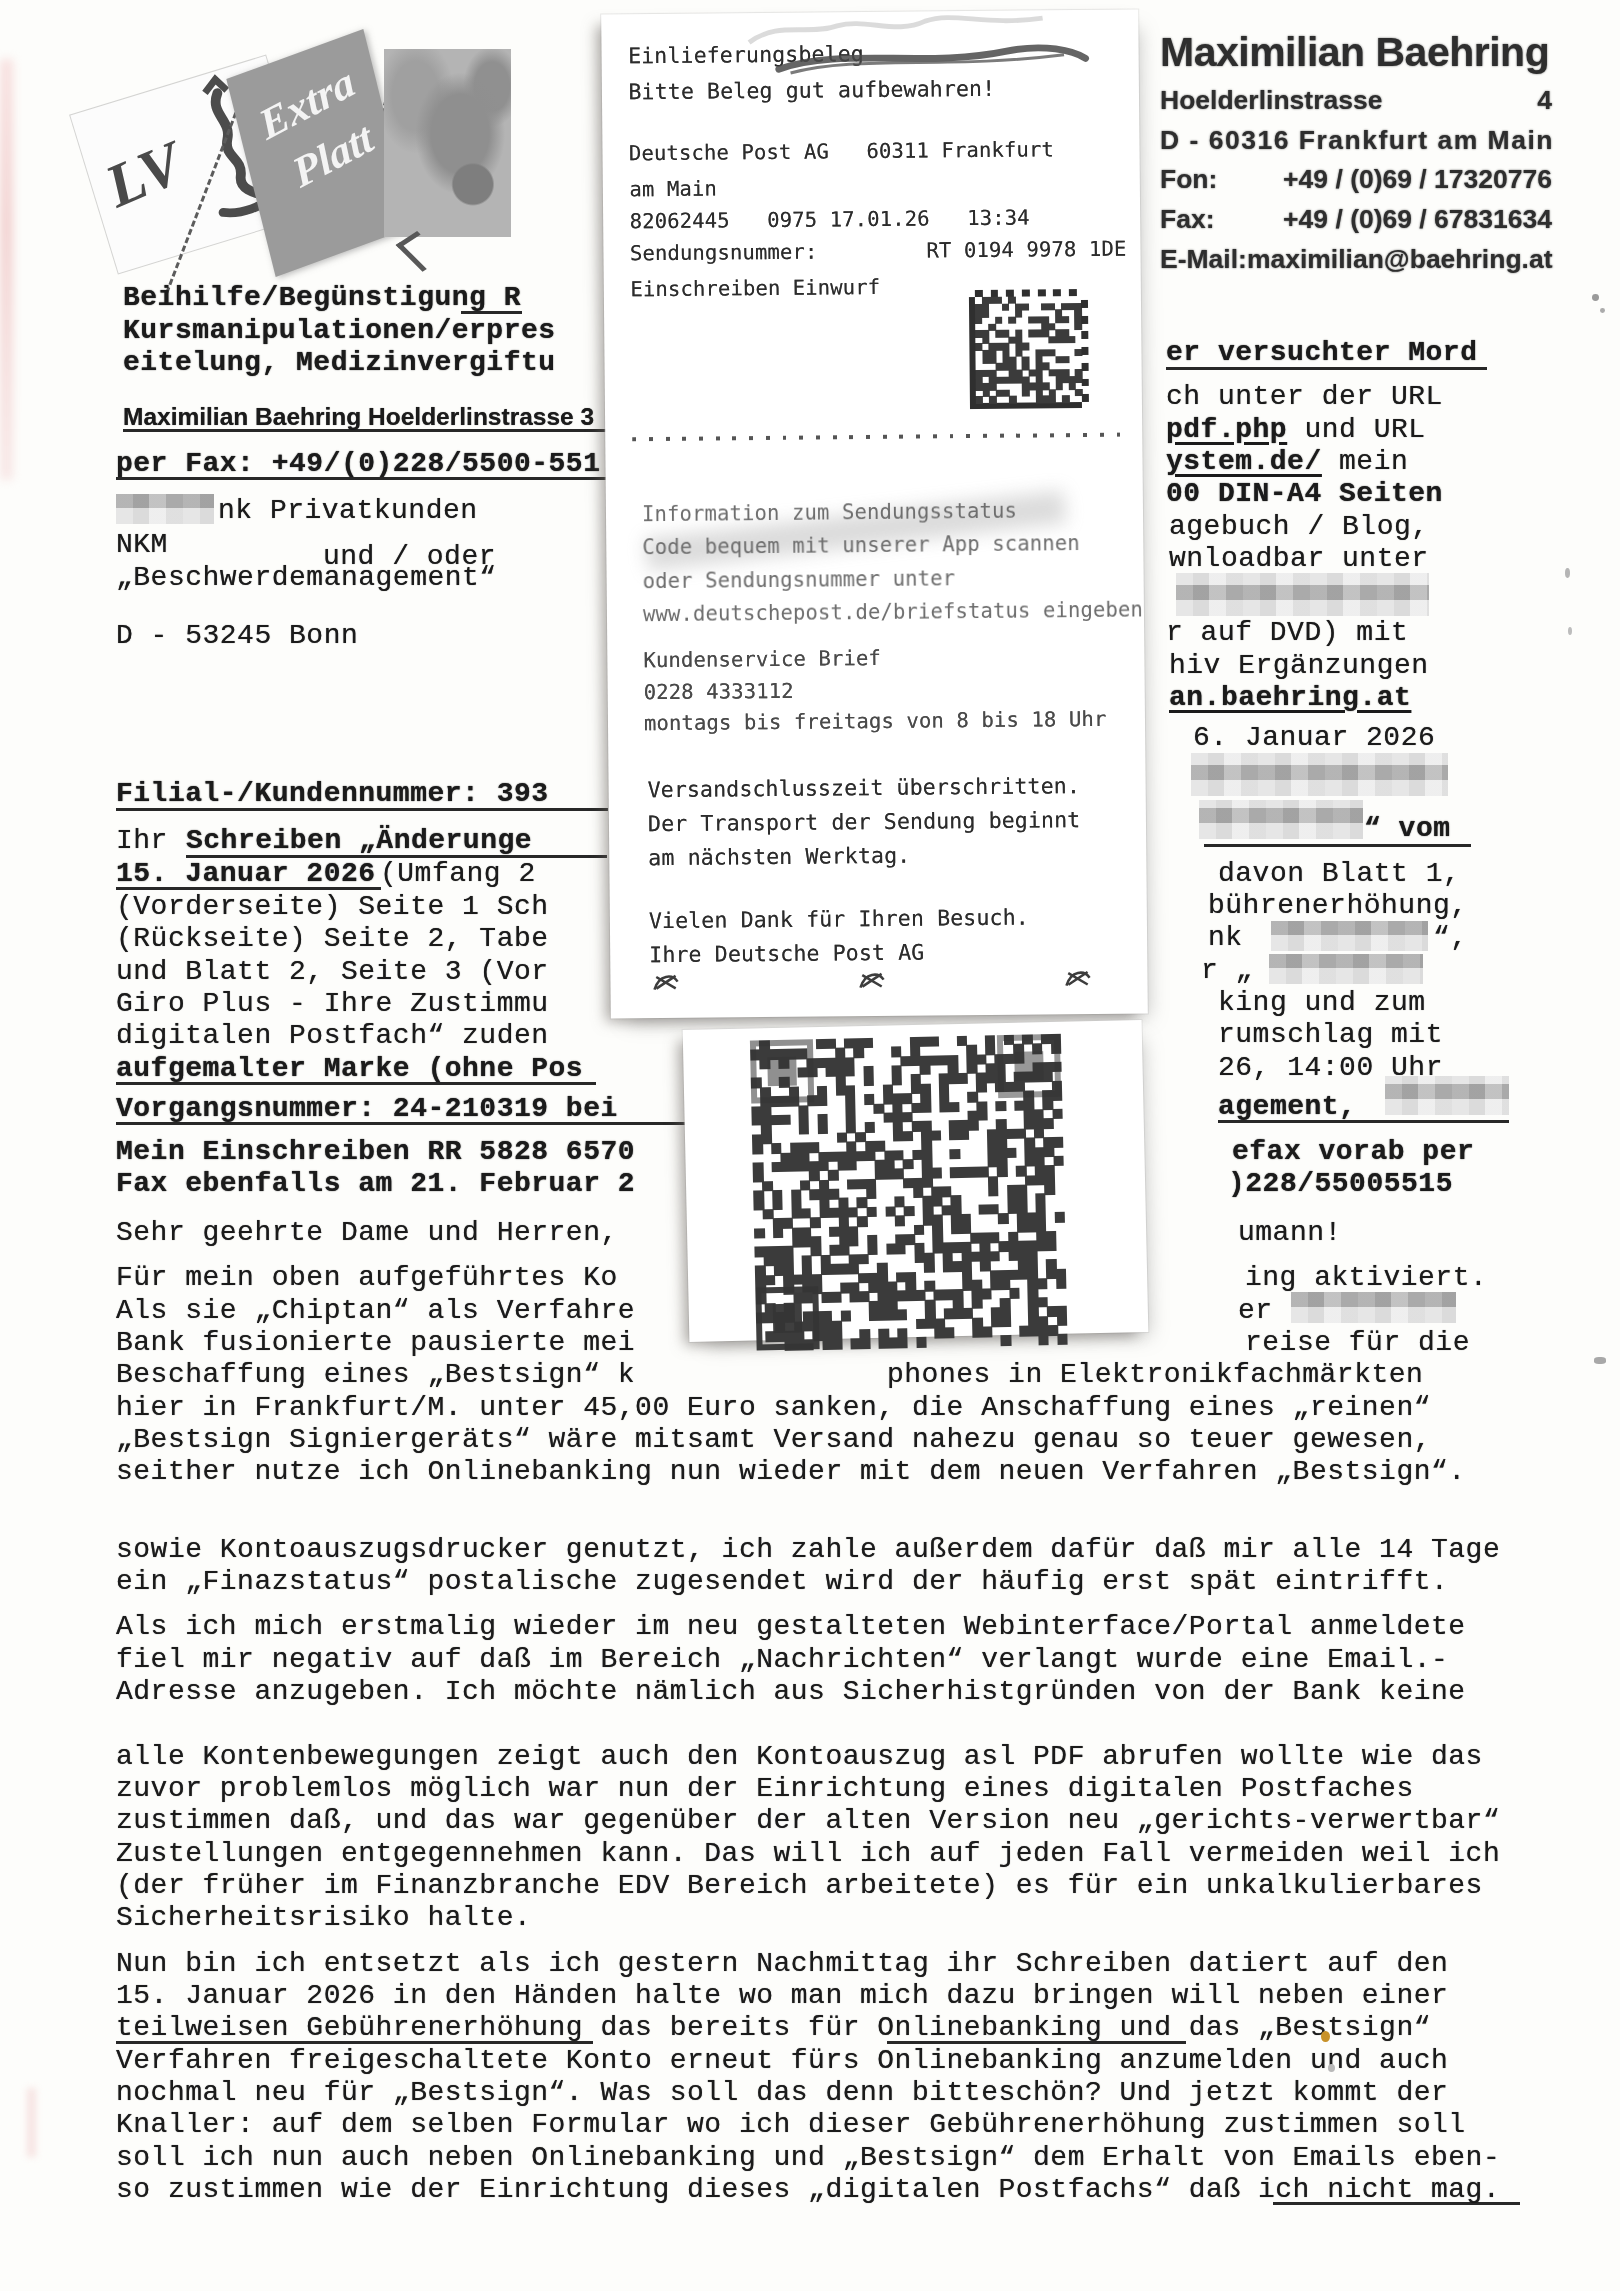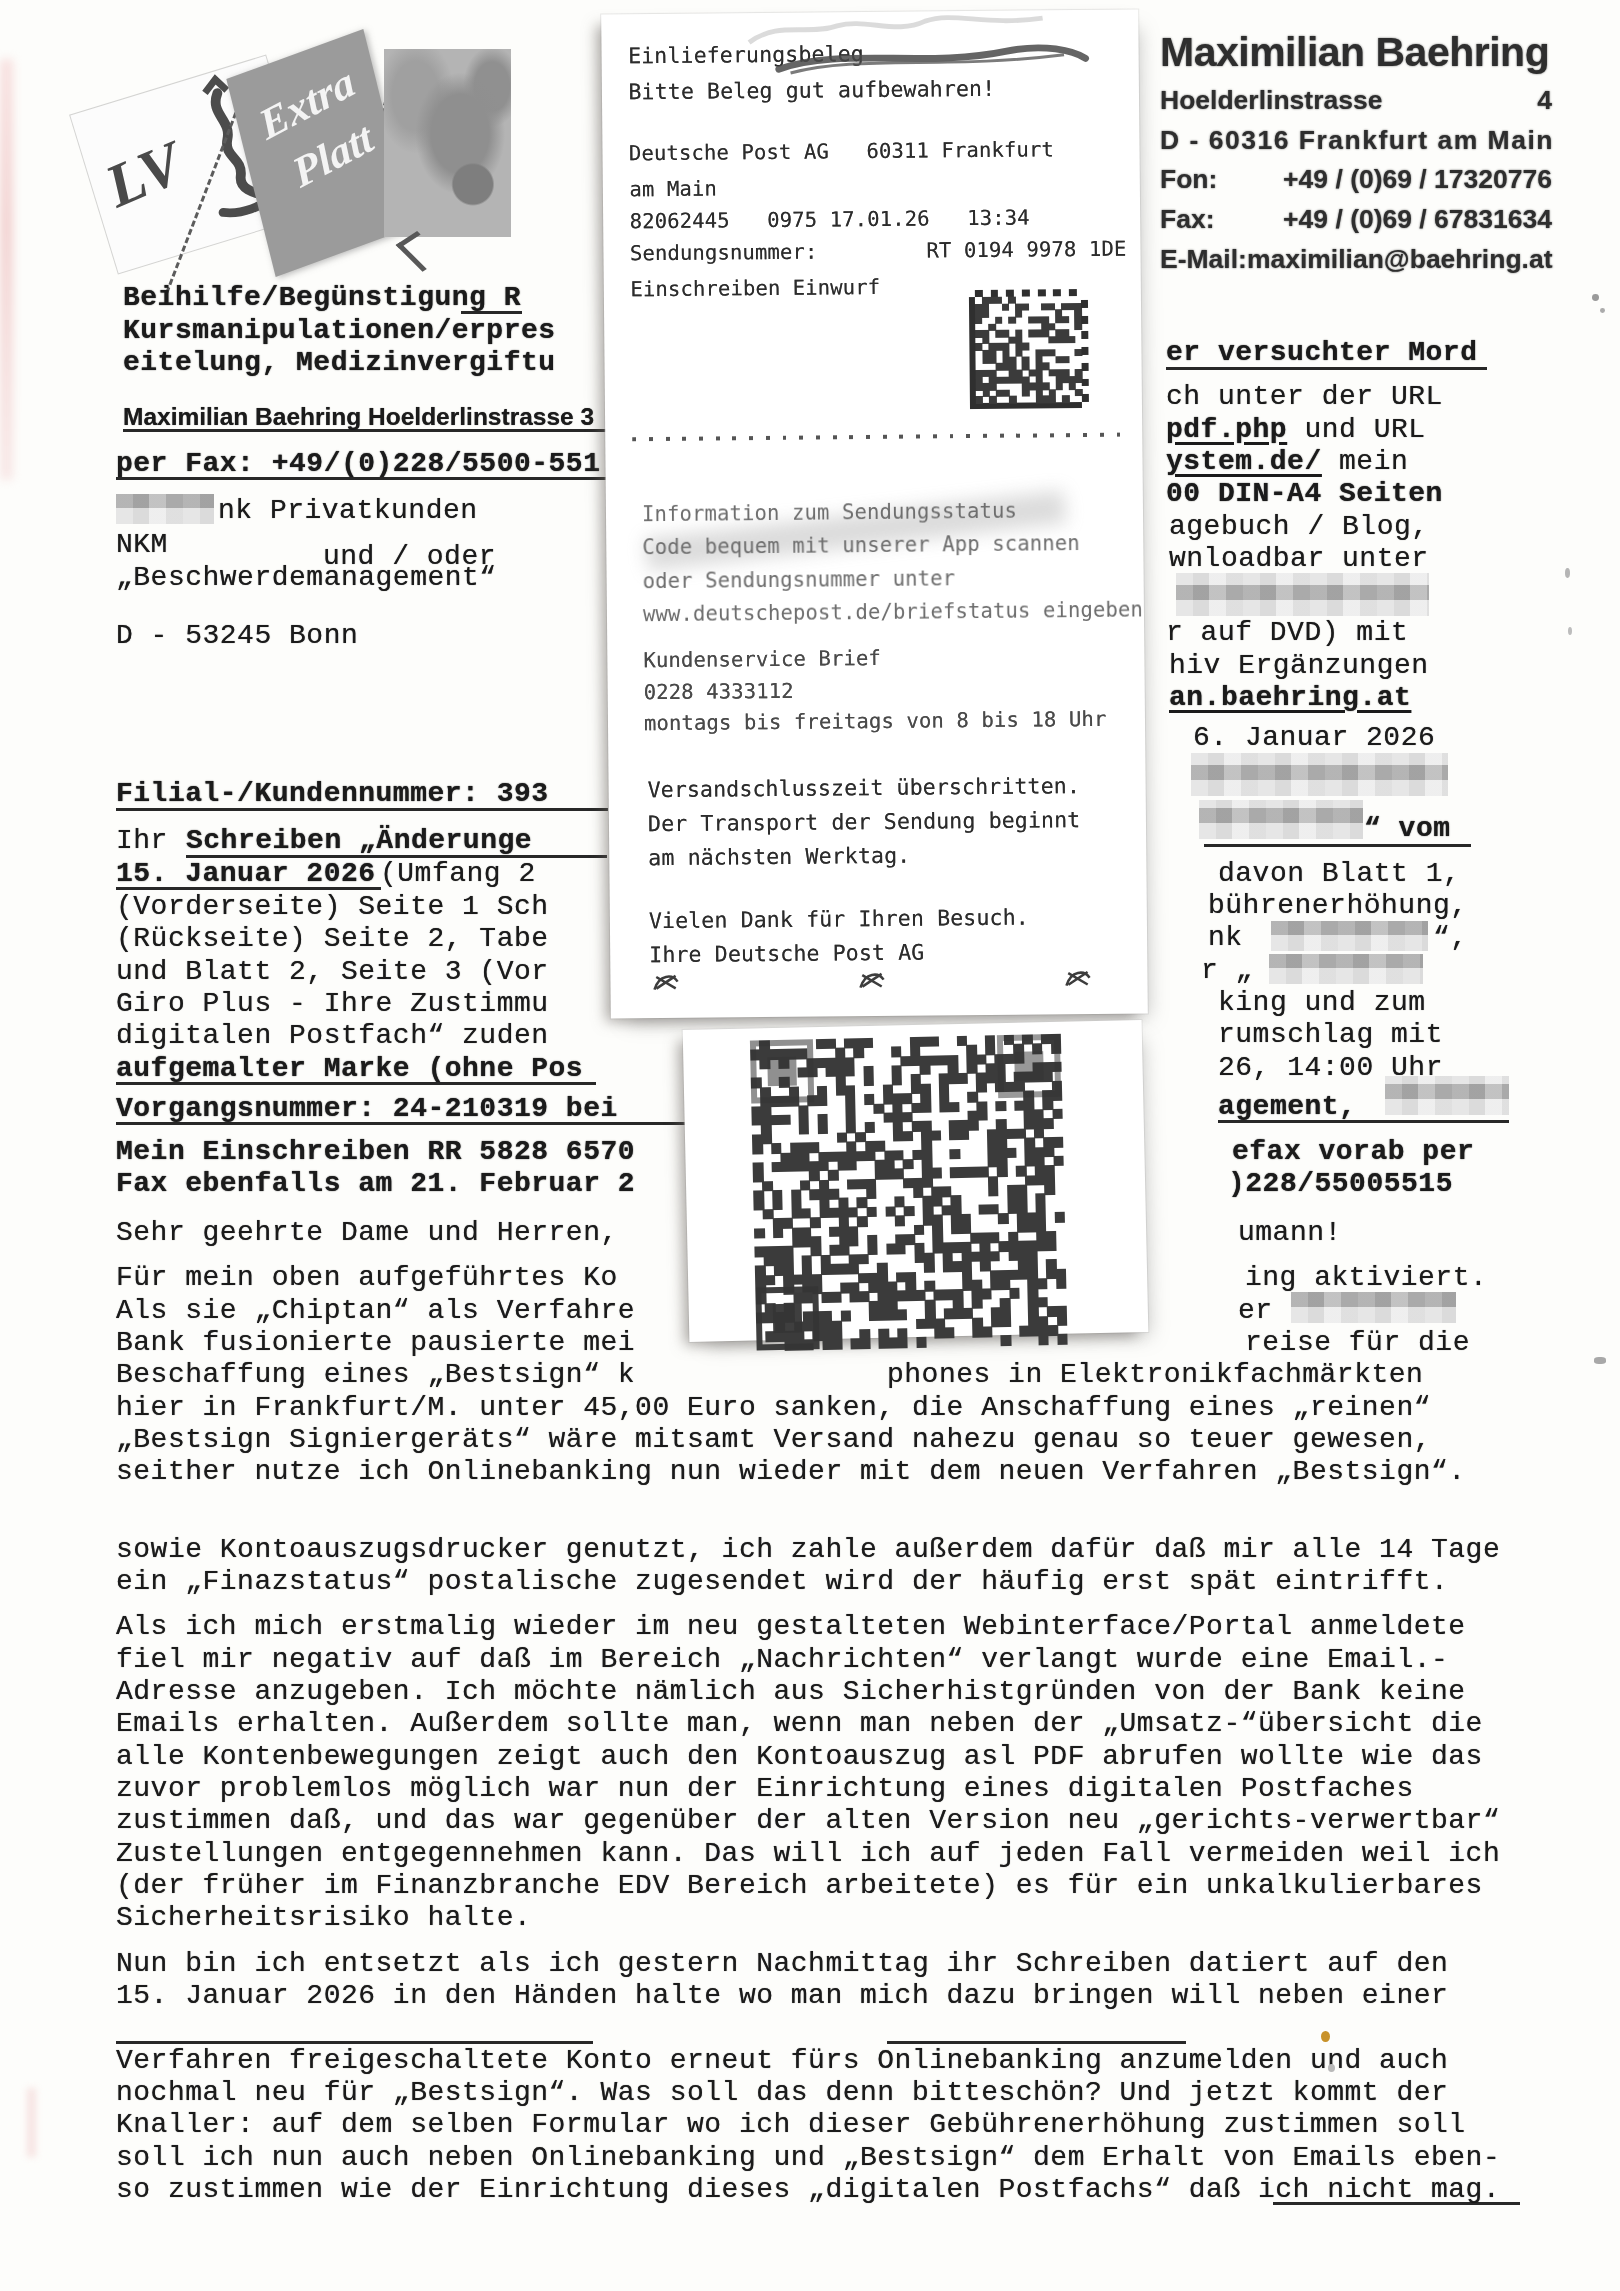--- a/index.html
+++ b/index.html
@@ -202,29 +202,29 @@
   <div class="tw" style="left:1245px;top:1328px">reise für die</div>
 
   <div class="tw" style="left:116px;top:1393px">hier in Frankfurt/M. unter 45,00 Euro sanken, die Anschaffung eines „reinen“</div>
   <div class="tw" style="left:116px;top:1425px">„Bestsign Signiergeräts“ wäre mitsamt Versand nahezu genau so teuer gewesen,</div>
   <div class="tw" style="left:116px;top:1457px">seither nutze ich Onlinebanking nun wieder mit dem neuen Verfahren „Bestsign“.</div>
   <div class="tw" style="left:116px;top:1535px">sowie Kontoauszugsdrucker genutzt, ich zahle außerdem dafür daß mir alle 14 Tage</div>
   <div class="tw" style="left:116px;top:1567px">ein „Finazstatus“ postalische zugesendet wird der häufig erst spät eintrifft.</div>
   <div class="tw" style="left:116px;top:1612px">Als ich mich erstmalig wieder im neu gestalteten Webinterface/Portal anmeldete</div>
   <div class="tw" style="left:116px;top:1645px">fiel mir negativ auf daß im Bereich „Nachrichten“ verlangt wurde eine Email.-</div>
   <div class="tw" style="left:116px;top:1677px">Adresse anzugeben. Ich möchte nämlich aus Sicherhistgründen von der Bank keine</div>
-  <div class="tw" style="left:116px;top:1709px">Emails erhalten. Außerdem sollte man, wenn man neben der „Umsatz-“übersicht die</div>
   <div class="tw" style="left:116px;top:1742px">alle Kontenbewegungen zeigt auch den Kontoauszug asl PDF abrufen wollte wie das</div>
   <div class="tw" style="left:116px;top:1774px">zuvor problemlos möglich war nun der Einrichtung eines digitalen Postfaches</div>
   <div class="tw" style="left:116px;top:1806px">zustimmen daß, und das war gegenüber der alten Version neu „gerichts-verwertbar“</div>
   <div class="tw" style="left:116px;top:1839px">Zustellungen entgegennehmen kann. Das will ich auf jeden Fall vermeiden weil ich</div>
   <div class="tw" style="left:116px;top:1871px">(der früher im Finanzbranche EDV Bereich arbeitete) es für ein unkalkulierbares</div>
   <div class="tw" style="left:116px;top:1903px">Sicherheitsrisiko halte.</div>
   <div class="tw" style="left:116px;top:1949px">Nun bin ich entsetzt als ich gestern Nachmittag ihr Schreiben datiert auf den</div>
   <div class="tw" style="left:116px;top:1981px">15. Januar 2026 in den Händen halte wo man mich dazu bringen will neben einer</div>
+  <div class="tw" style="left:116px;top:2013px">teilweisen Gebührenerhöhung das bereits für Onlinebanking und das „Bestsign“</div>
   <i class="bar" style="left:116px;top:2041px;width:477px"></i>
   <i class="bar" style="left:887px;top:2041px;width:299px"></i>
   <div class="tw" style="left:116px;top:2046px">Verfahren freigeschaltete Konto erneut fürs Onlinebanking anzumelden und auch</div>
   <div class="tw" style="left:116px;top:2078px">nochmal neu für „Bestsign“. Was soll das denn bitteschön? Und jetzt kommt der</div>
   <div class="tw" style="left:116px;top:2110px">Knaller: auf dem selben Formular wo ich dieser Gebührenerhöhung zustimmen soll</div>
   <div class="tw" style="left:116px;top:2143px">soll ich nun auch neben Onlinebanking und „Bestsign“ dem Erhalt von Emails eben-</div>
   <div class="tw" style="left:116px;top:2175px">so zustimmen wie der Einrichtung dieses „digitalen Postfachs“ daß ich nicht mag.</div>
   <i class="bar" style="left:1273px;top:2202px;width:247px"></i>
 
   <div id="receipt1" class="receipt">

